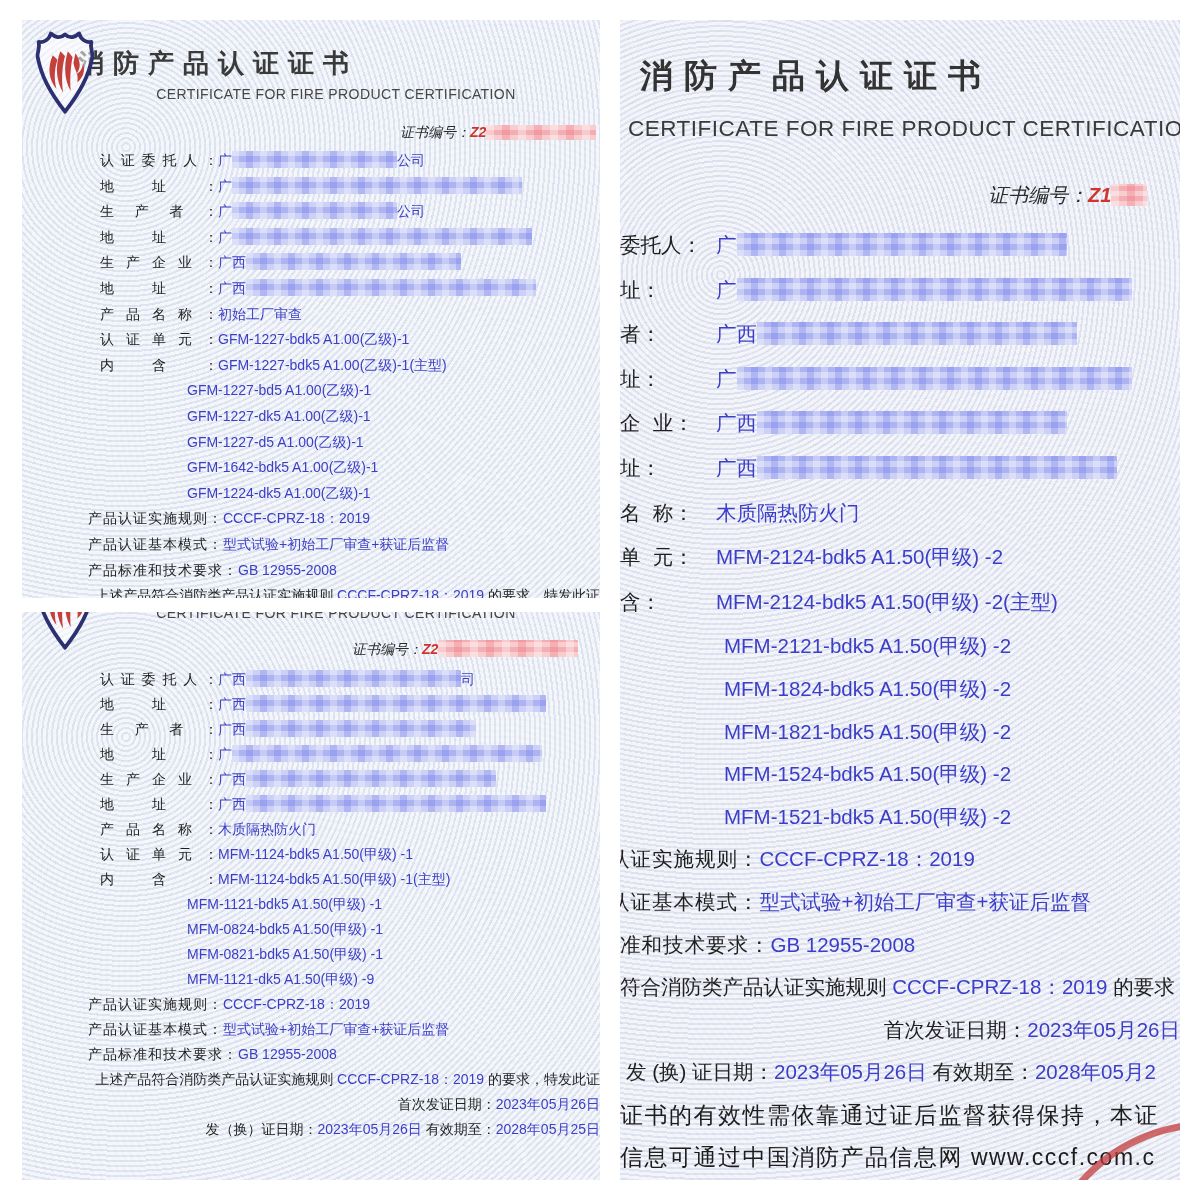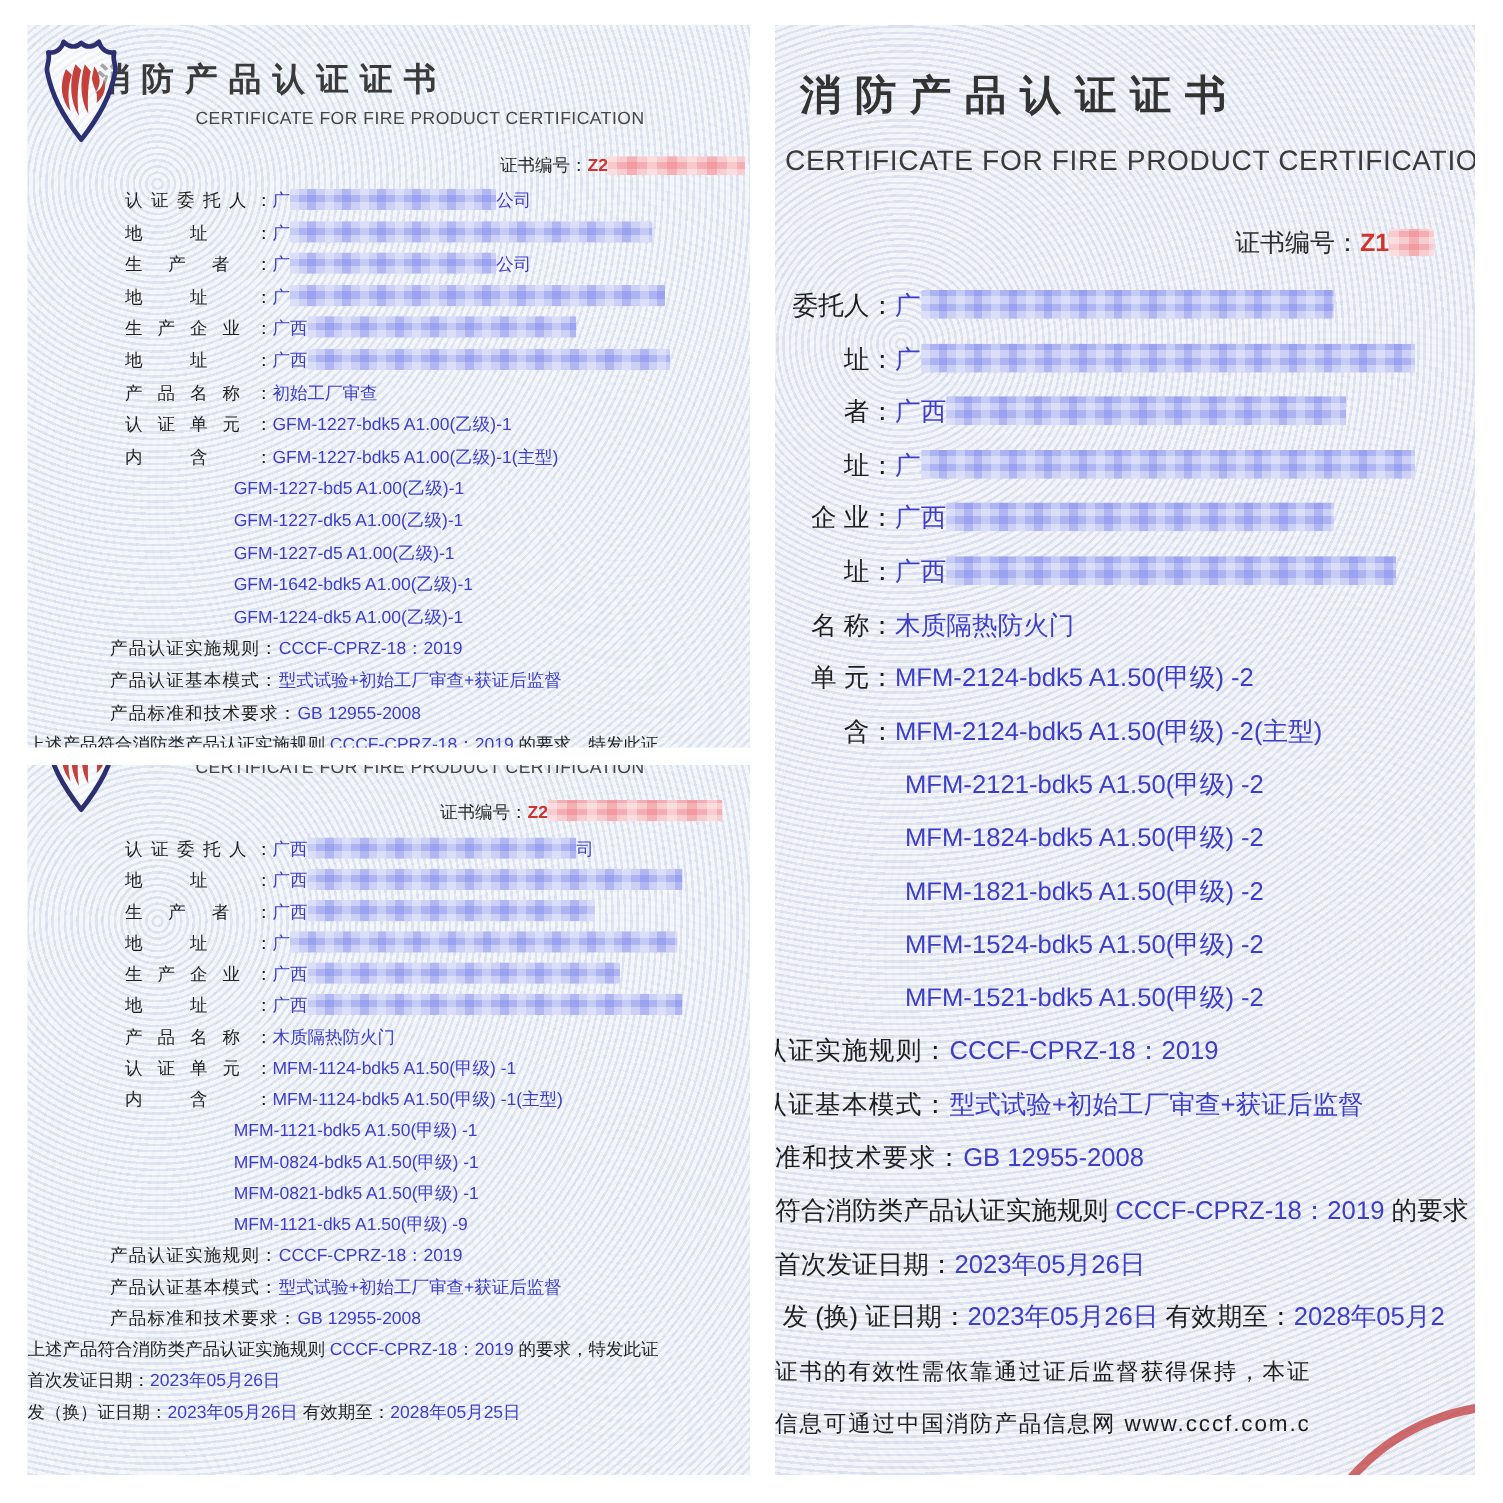--- a/index.html
+++ b/index.html
@@ -22,21 +22,21 @@
 
   .logo{position:absolute;left:10px;top:8px;width:66px;height:92px;}
   #c2 .logo{top:-48px;left:10px;}
 
   .title{margin:26px 0 0 0;padding-left:56px;text-align:left;font-size:26px;line-height:34px;
          letter-spacing:9px;color:#3a3a3a;font-weight:600;white-space:nowrap;}
   .subtitle{margin-top:4px;padding-left:50px;text-align:center;font-size:14px;line-height:20px;
             color:#454545;letter-spacing:.4px;white-space:nowrap;font-weight:500;}
   #c2 .subtitle{margin-top:-9px;}
 
-  .certno{margin-top:18px;line-height:20px;font-size:14px;color:#2a2a2a;white-space:nowrap;}
+  .certno{margin-top:18px;line-height:20px;font-size:14px;color:#2a2a2a;white-space:nowrap;font-style:italic;}
   #c1 .certno{padding-left:378px;}
   #c2 .certno{margin-top:16px;padding-left:330px;}
   .certno .num{color:#d0342c;font-weight:600;}
 
   .rd,.rd-pink{display:inline-block;vertical-align:-3px;border-radius:1px;}
   .rd{
     height:17px;background-color:#bdc2f3;
     background-image:
       repeating-linear-gradient(90deg, rgba(255,255,255,.30) 0 7px, rgba(255,255,255,0) 7px 14px, rgba(104,114,232,.28) 14px 21px, rgba(255,255,255,0) 21px 28px),
       repeating-linear-gradient(0deg, rgba(255,255,255,.24) 0 6px, rgba(118,128,238,.22) 6px 12px);
@@ -53,35 +53,35 @@
 
   .rows{margin:6px 0 0 78px;font-size:14px;color:#222;}
   #c1 .rows{line-height:25.6px;}
   #c2 .rows{margin-top:8px;line-height:25px;}
   .lbl{display:inline-block;width:118px;text-align:justify;text-align-last:justify;
        white-space:nowrap;color:#1f1f1f;}
   .val{color:#3c3ec8;white-space:nowrap;}
   .mrow{padding-left:87px;}
   .lrow{margin-left:-12px;}
   .lrow .llbl{color:#1f1f1f;letter-spacing:1px;}
-  .center-row{margin-left:-78px;width:578px;text-align:left;white-space:nowrap;color:#1f1f1f;}
+  .center-row{margin-left:-78px;width:578px;text-align:right;white-space:nowrap;color:#1f1f1f;}
 
   
   #c3 .title{margin:34px 0 0 0;padding-left:20px;font-size:33px;line-height:44px;letter-spacing:11px;color:#333;}
   #c3 .subtitle{margin-top:16px;padding-left:8px;text-align:left;font-size:22.5px;line-height:30px;color:#3a3a3a;letter-spacing:.5px;}
   #c3 .certno{margin-top:36px;padding-left:368px;font-size:20px;line-height:30px;}
   #c3 .rows{margin:14px 0 0 0;font-size:20.5px;line-height:42.6px;color:#222;}
-  .rlbl{display:inline-block;width:96px;text-align:right;white-space:pre;color:#1f1f1f;}
+  .rlbl{display:inline-block;width:96px;white-space:pre;color:#1f1f1f;font-family:Liberation Mono, monospace;}
   #c3 .mrow{padding-left:104px;}
   #c3 .lrow{margin-left:-11px;}
   #c3 .lrow2{margin-left:0;}
   #c3 .conform{white-space:nowrap;color:#1f1f1f;}
   #c3 .center-row{margin-left:0;width:560px;}
   #c3 .nowrap-row{white-space:nowrap;color:#1f1f1f;padding-left:6px;}
-  .footer-line{white-space:nowrap;color:#1d1d1d;font-size:18px;letter-spacing:1.5px;font-weight:500;}
+  .footer-line{white-space:nowrap;color:#1d1d1d;font-size:23px;letter-spacing:1.5px;font-weight:500;}
   .seal-arc{position:absolute;right:-200px;bottom:-285px;width:330px;height:330px;
             border:7px solid rgba(192,52,52,.72);border-radius:50%;}
 </style>
 </head>
 <body>
 
 <div class="cert" id="c1">
   <svg class="logo" viewBox="0 0 70 96">
     <path d="M35 6 C40 11 46 9 50 5 C52 12 58 15 63 14 C61 21 65 25 64 30 C60 50 52 66 35 88 C18 66 10 50 6 30 C5 25 9 21 7 14 C12 15 18 12 20 5 C24 9 30 11 35 6 Z" fill="rgba(255,255,255,.55)" stroke="#2c2f70" stroke-width="4" stroke-linejoin="round"></path>
     <path d="M22 28 C16 42 18 54 26 64 C23 53 24 42 27 33 Z" fill="#c4403a"></path>

